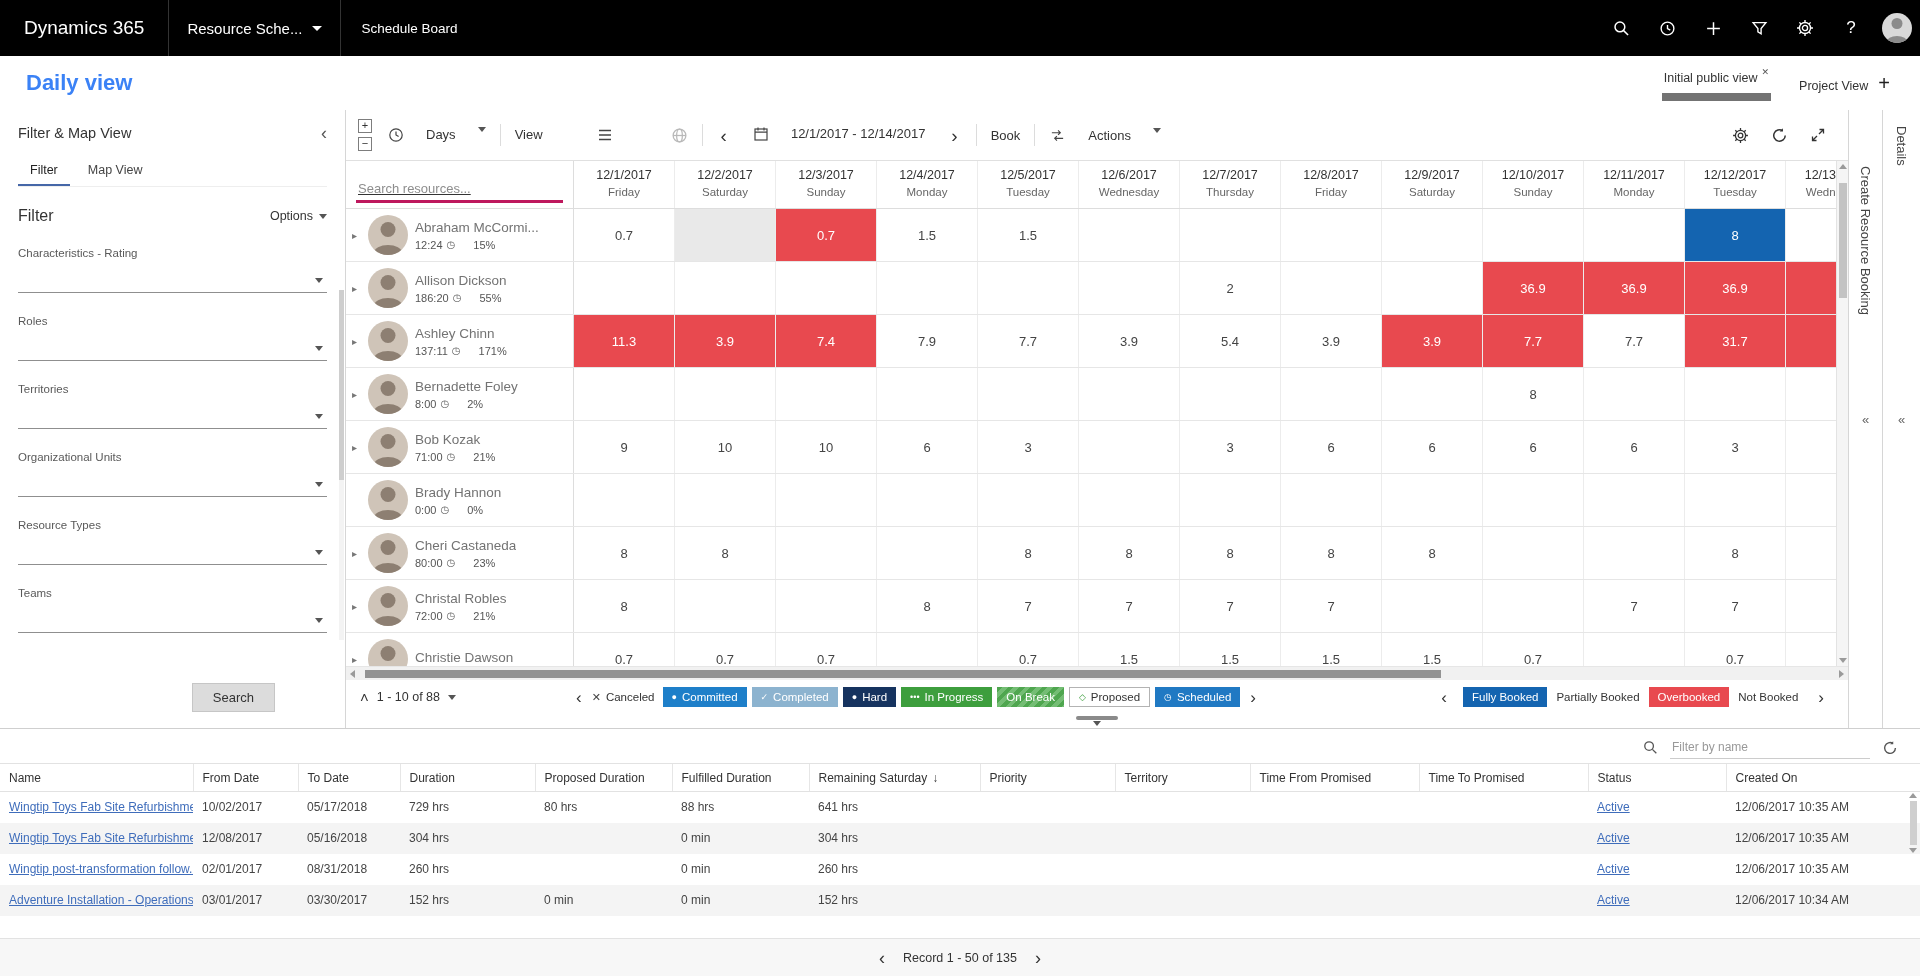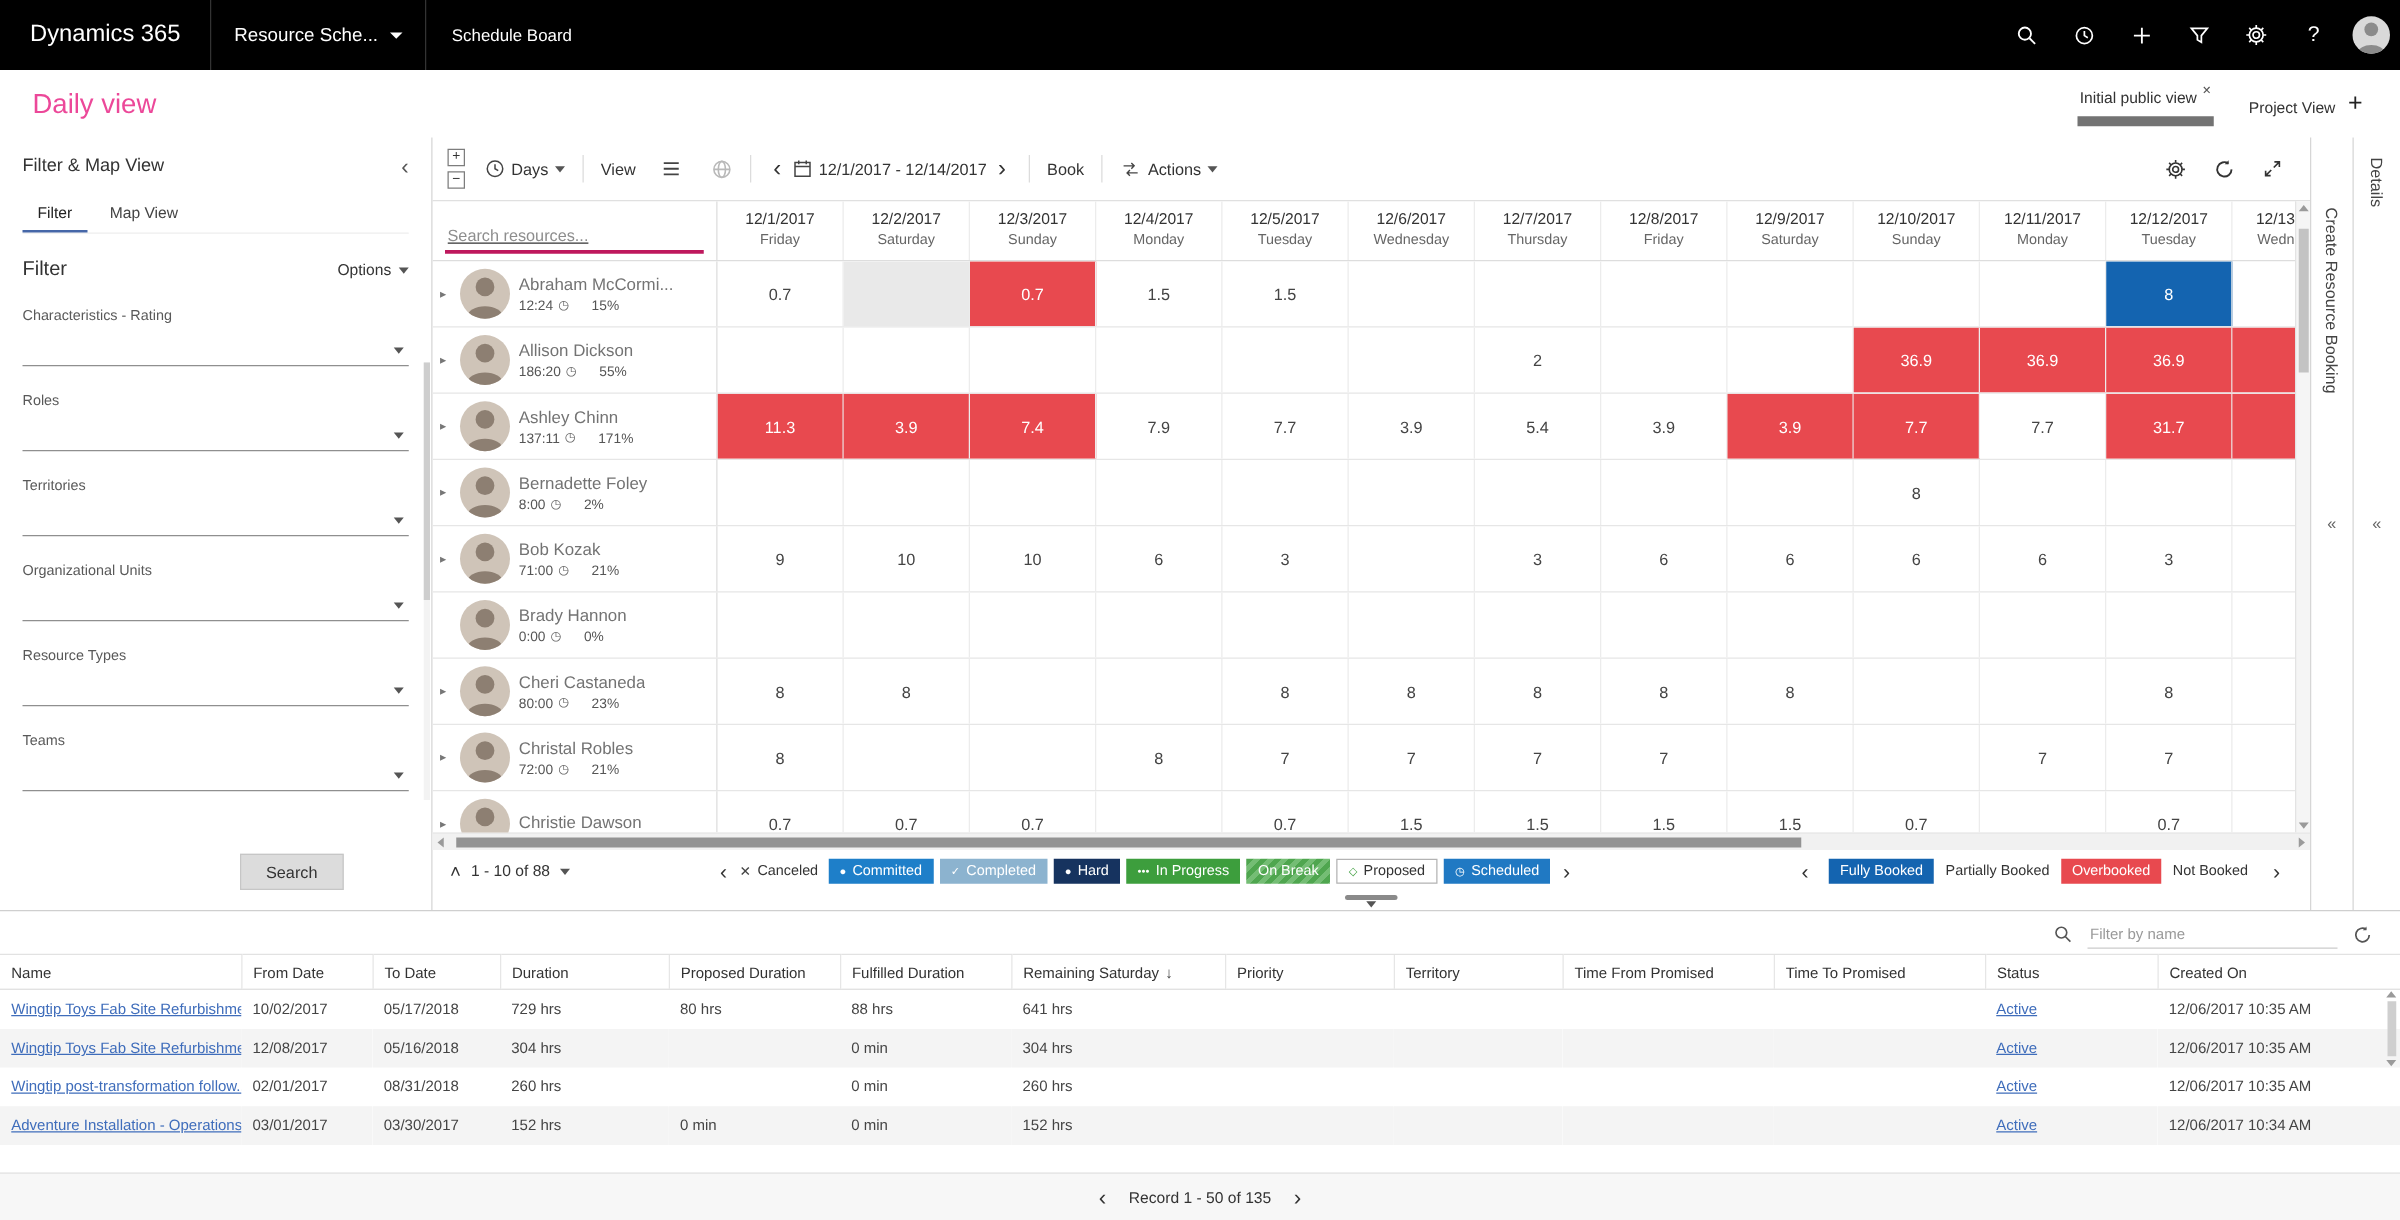--- a/index.html
+++ b/index.html
@@ -18,21 +18,21 @@
   .tri.down-d{border-left:4px solid transparent;border-right:4px solid transparent;border-top:5px solid #555;}
   .page-name{font-size:13.5px;padding:0 20px;}
   .nav-right{margin-left:auto;display:flex;align-items:center;height:56px;}
   .nav-icon{width:46px;height:56px;display:flex;align-items:center;justify-content:center;font-size:17px;color:#fff;}
   .user-avatar{width:30px;height:30px;border-radius:50%;background:#d9d9d9;position:relative;overflow:hidden;}
   .user-avatar::before{content:"";position:absolute;top:5px;left:50%;transform:translateX(-50%);width:11px;height:11px;border-radius:50%;background:#8b8b8b;}
   .user-avatar::after{content:"";position:absolute;bottom:-5px;left:50%;transform:translateX(-50%);width:21px;height:12px;border-radius:50% 50% 0 0;background:#8b8b8b;}
 
   
   .view-header{height:54px;display:flex;align-items:center;padding:0 26px;}
-  .page-title{font-size:22px;color:#ec4899;font-weight:400;}
+  .page-title{font-size:22px;color:#3b82f6;font-weight:700;}
   .view-tabs{margin-left:auto;display:flex;align-items:flex-end;gap:26px;}
   .vtab{position:relative;padding:6px 2px 8px;font-size:12.5px;color:#333;display:flex;gap:4px;}
   .vtab.active{border-bottom:8px solid #737373;}
   .vtab-close{font-size:9px;color:#555;position:relative;top:-4px;}
   .add-view{font-size:20px;color:#222;padding:0 4px;margin-left:4px;}
 
   
   .main-row{display:flex;height:618px;}
 
   
@@ -52,21 +52,21 @@
   .fp-search{position:absolute;right:70px;bottom:16px;background:#dcdcdc;border:1px solid #c6c6c6;
     padding:6px 20px;font-size:13px;color:#333;}
   .fp-scroll{position:absolute;right:1px;top:180px;width:5px;height:350px;background:#f3f3f3;}
   .fp-scroll-thumb{width:5px;height:190px;background:#cecece;}
 
   
   .board-col{flex:1;min-width:0;display:flex;flex-direction:column;position:relative;}
   .board-toolbar{height:50px;display:flex;align-items:center;padding:0 12px;font-size:13px;color:#333;flex:none;}
   .zoom-stack{display:flex;flex-direction:column;gap:4px;margin-right:16px;}
   .zoom-btn{width:14px;height:14px;border:1px solid #7d7d7d;font-size:11px;line-height:11px;text-align:center;color:#333;}
-  .tb-group{display:flex;align-items:center;gap:5px;}
+  .tb-group{display:flex;align-items:flex-start;gap:22px;}
   .tb-sep{width:1px;height:22px;background:#dcdcdc;margin:0 14px;}
   .tb-chev{font-size:19px;color:#333;line-height:1;padding:0 4px;}
   .tb-right{margin-left:auto;display:flex;align-items:center;gap:22px;padding-right:10px;}
   svg.ic{display:block;}
 
   
   .grid-wrap{flex:1;display:flex;min-height:0;border-top:1px solid #e0e0e0;}
   .grid-main{flex:1;min-width:0;display:flex;flex-direction:column;overflow:hidden;}
   .grid-header{display:flex;height:48px;border-bottom:1px solid #ddd;flex:none;}
   .search-res-cell{width:228px;flex:none;border-right:1px solid #ddd;display:flex;align-items:flex-end;padding:0 10px 5px;}

